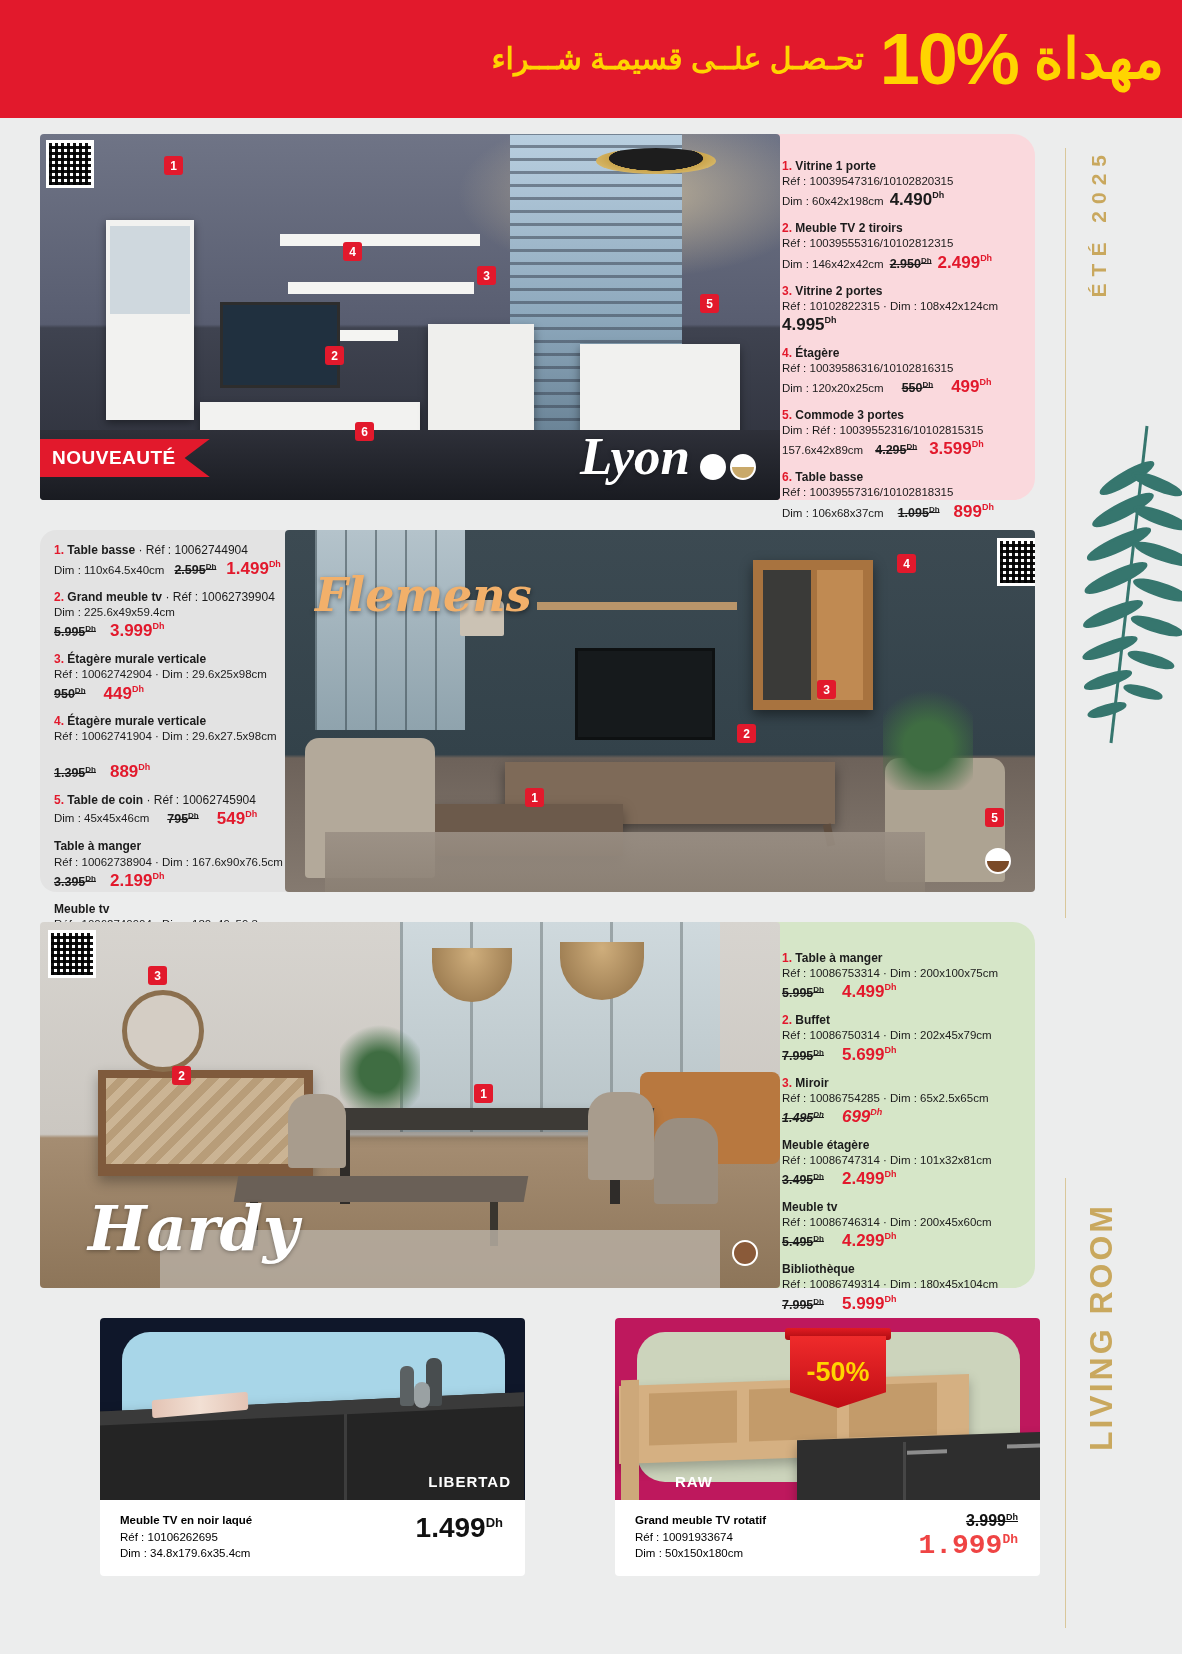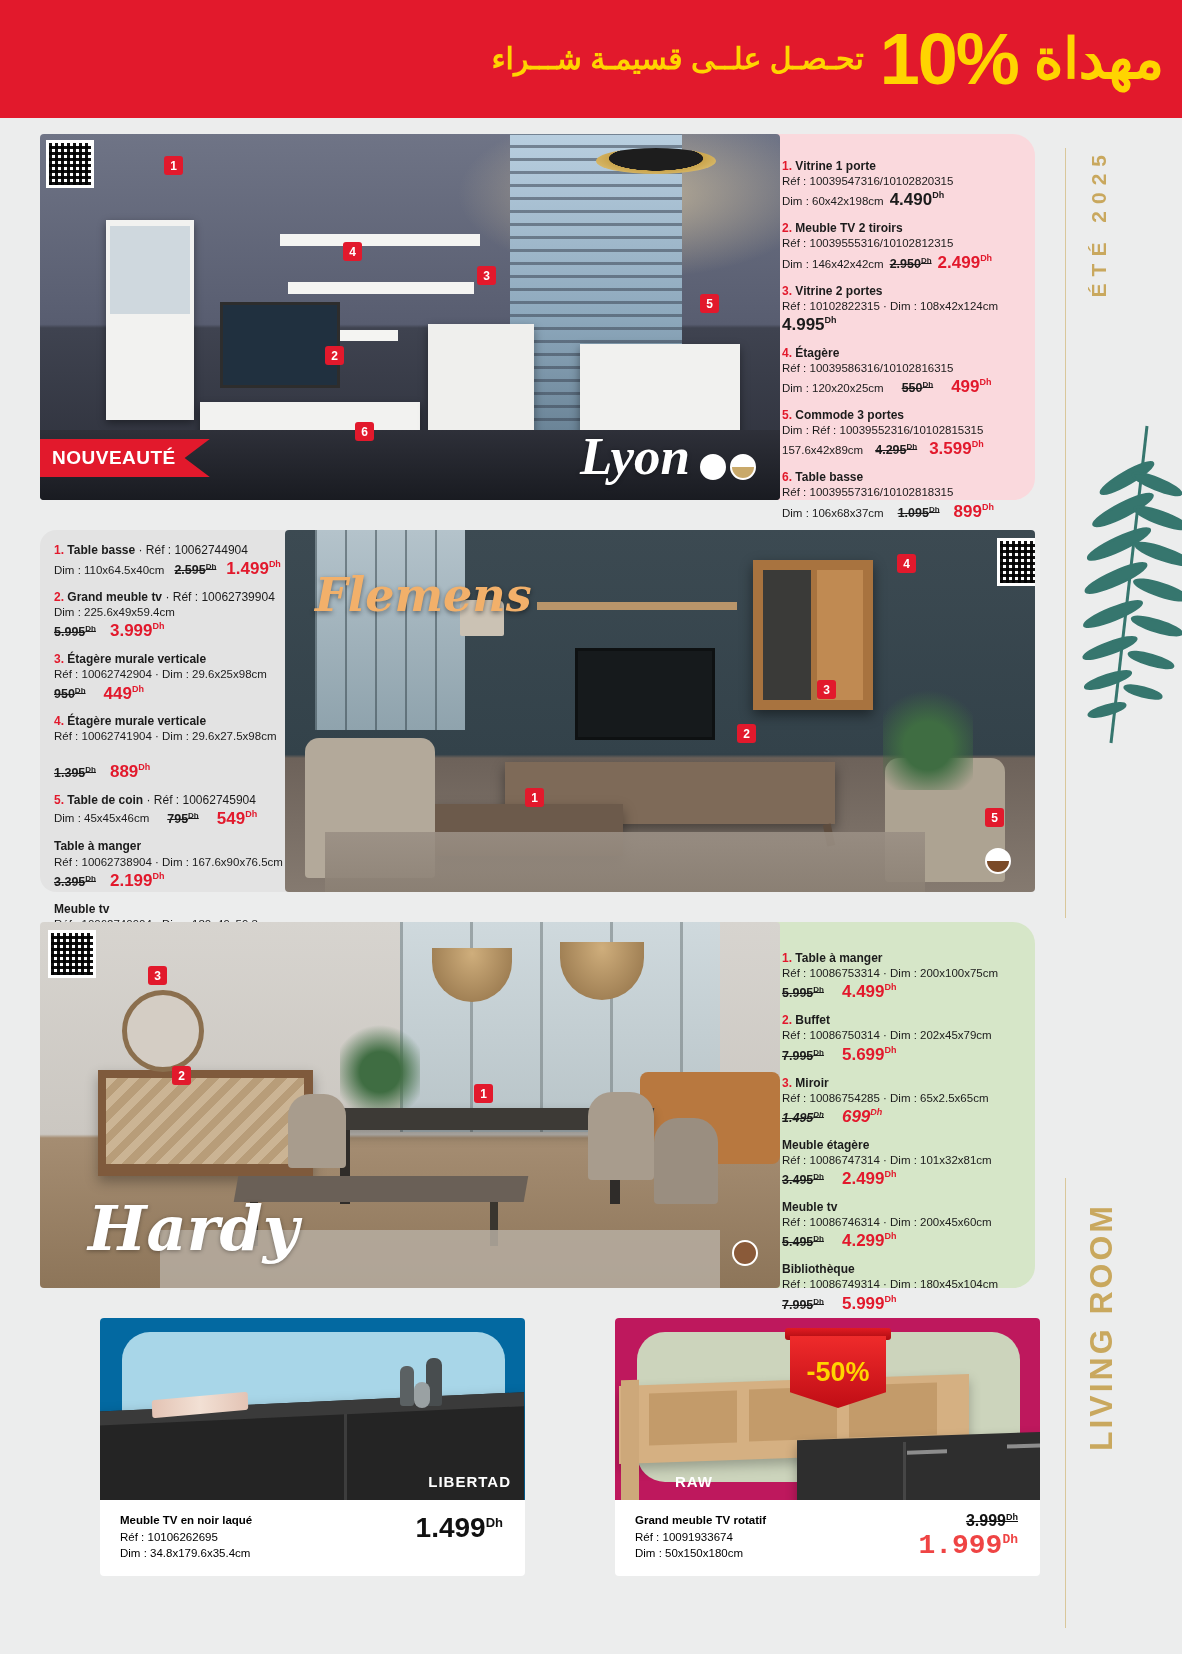--- a/index.html
+++ b/index.html
@@ -511,21 +511,21 @@
       <div class="ref">Réf : 10086749314 · Dim : 180x45x104cm</div>
       <div style="display:flex;align-items:baseline;gap:18px;">
         <span class="old"><span>7.995</span><sup>Dh</sup></span>
         <span class="new"><span>5.999</span><sup>Dh</sup></span>
       </div>
     </div>
   </div>
 </div>
 
 <div class="card" style="left:100px; top:1318px; width:425px; height:258px;">
-  <div class="card-img" style="background:#0369a1;">
+  <div class="card-img" style="background:#0f172a;">
     <div style="position:absolute;left:22px;top:14px;right:20px;bottom:18px;border-radius:28px;
         background:#a8d6e8;"></div>
 
     <div style="position:absolute;left:-6px;top:84px;width:430px;height:116px;background:#242424;
         transform:skewY(-2.6deg); box-shadow:0 6px 14px rgba(0,0,0,.35);"></div>
     <div style="position:absolute;left:-6px;top:84px;width:430px;height:14px;background:#3a3a3a;
         transform:skewY(-2.6deg);"></div>
     <div style="position:absolute;left:244px;top:96px;width:3px;height:104px;background:#3d3d3d;transform:skewY(-2.6deg);"></div>
 
     <div style="position:absolute;left:52px;top:78px;width:96px;height:18px;

